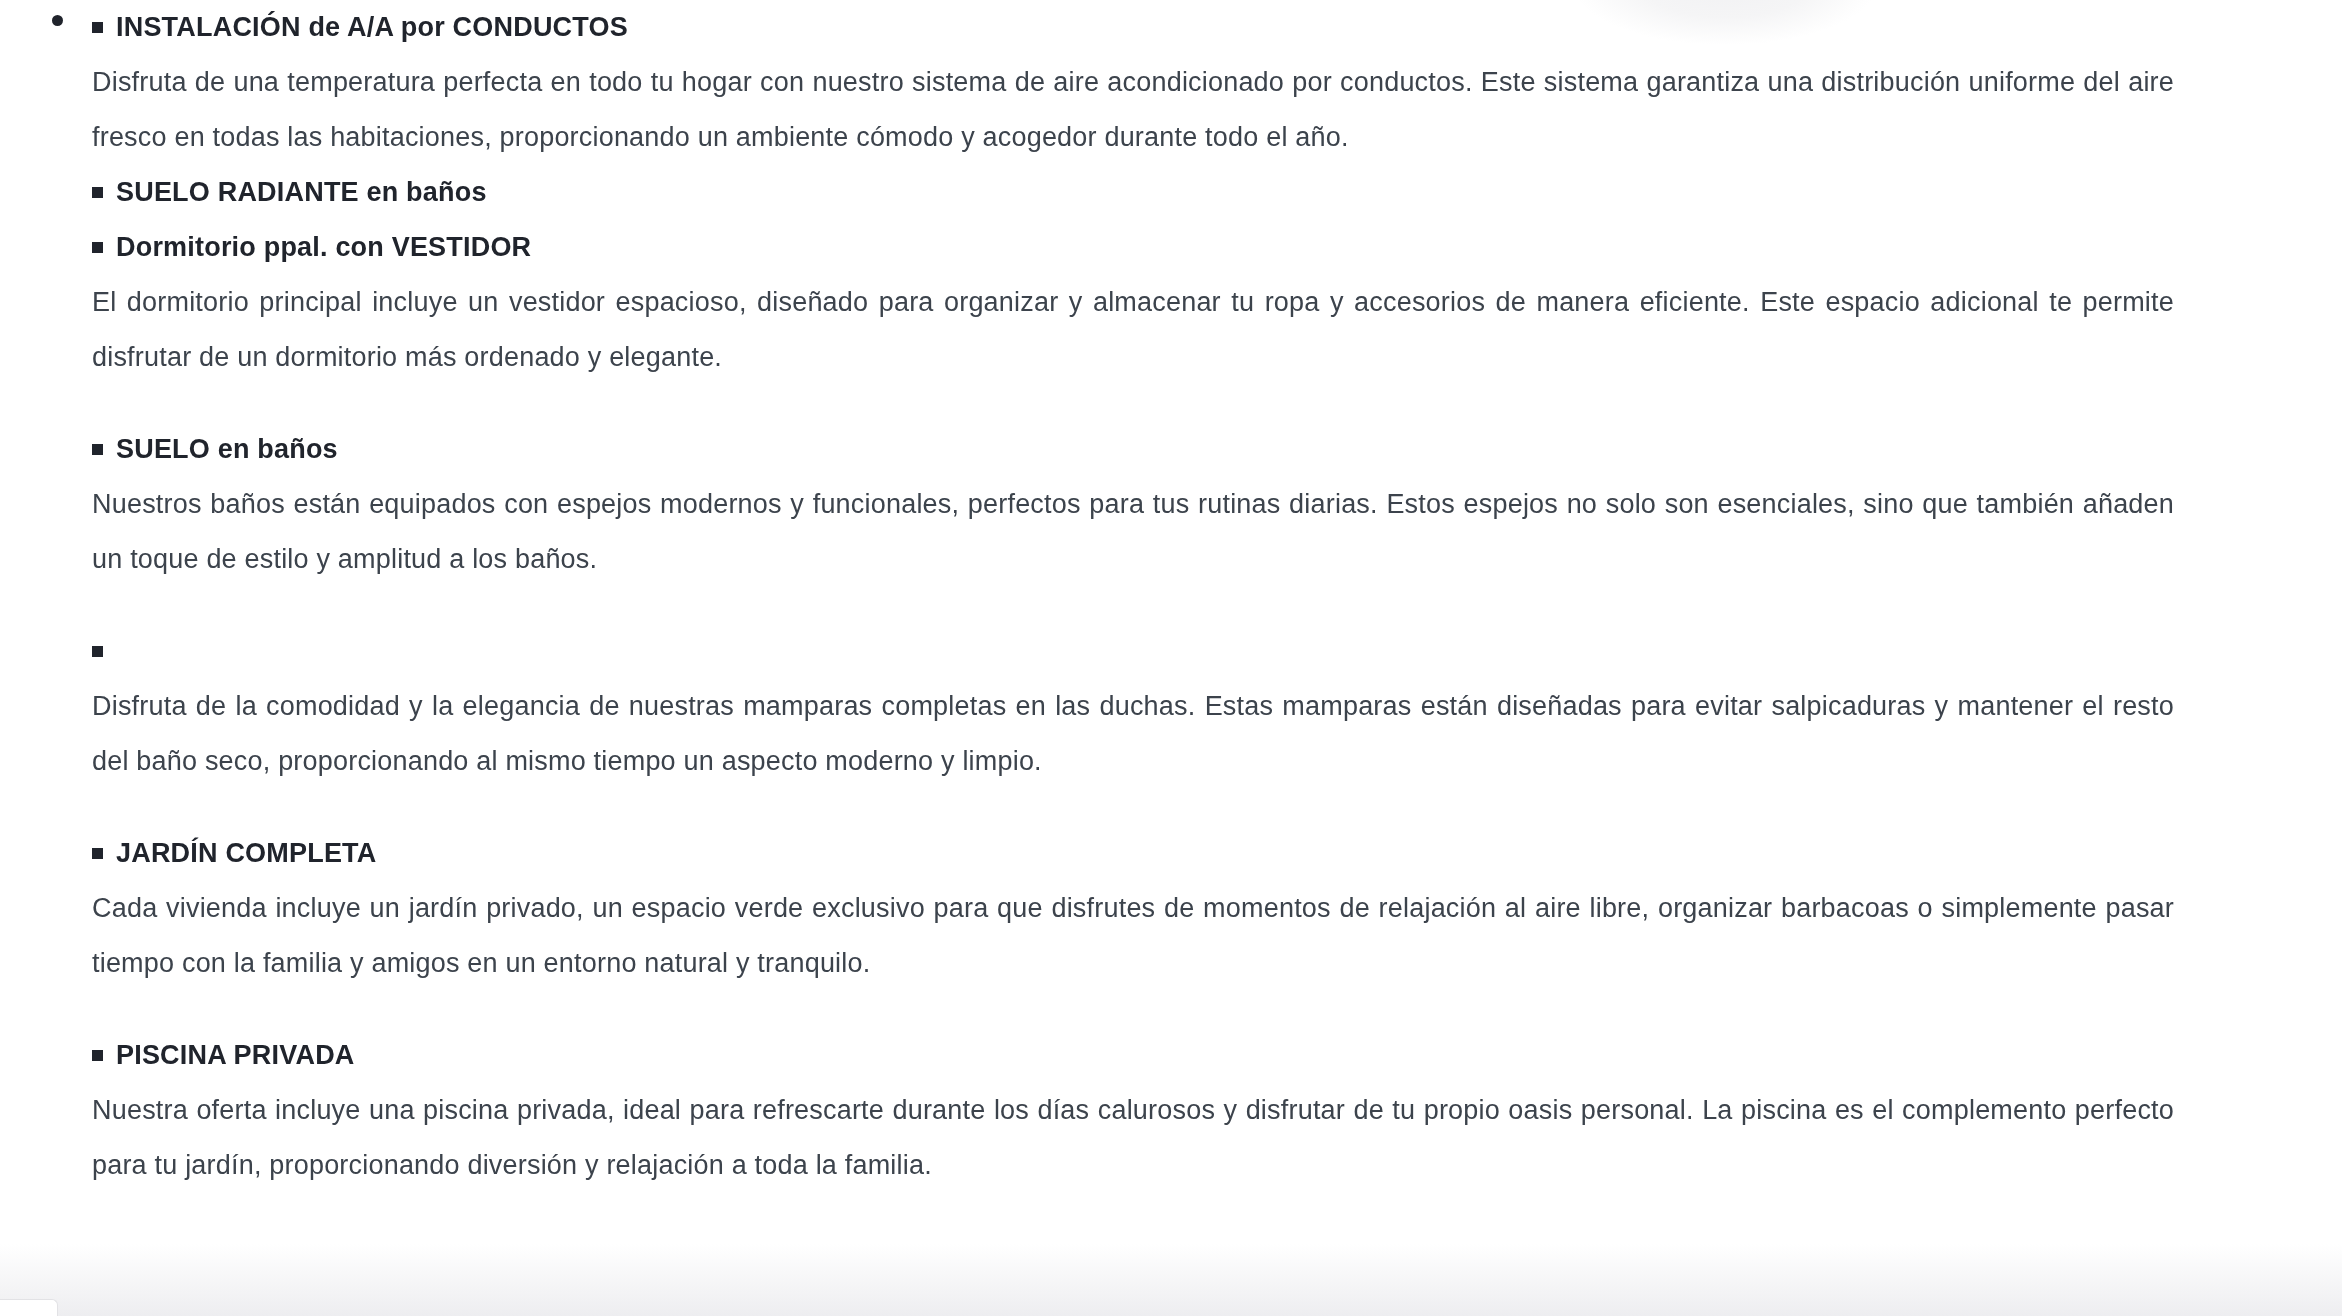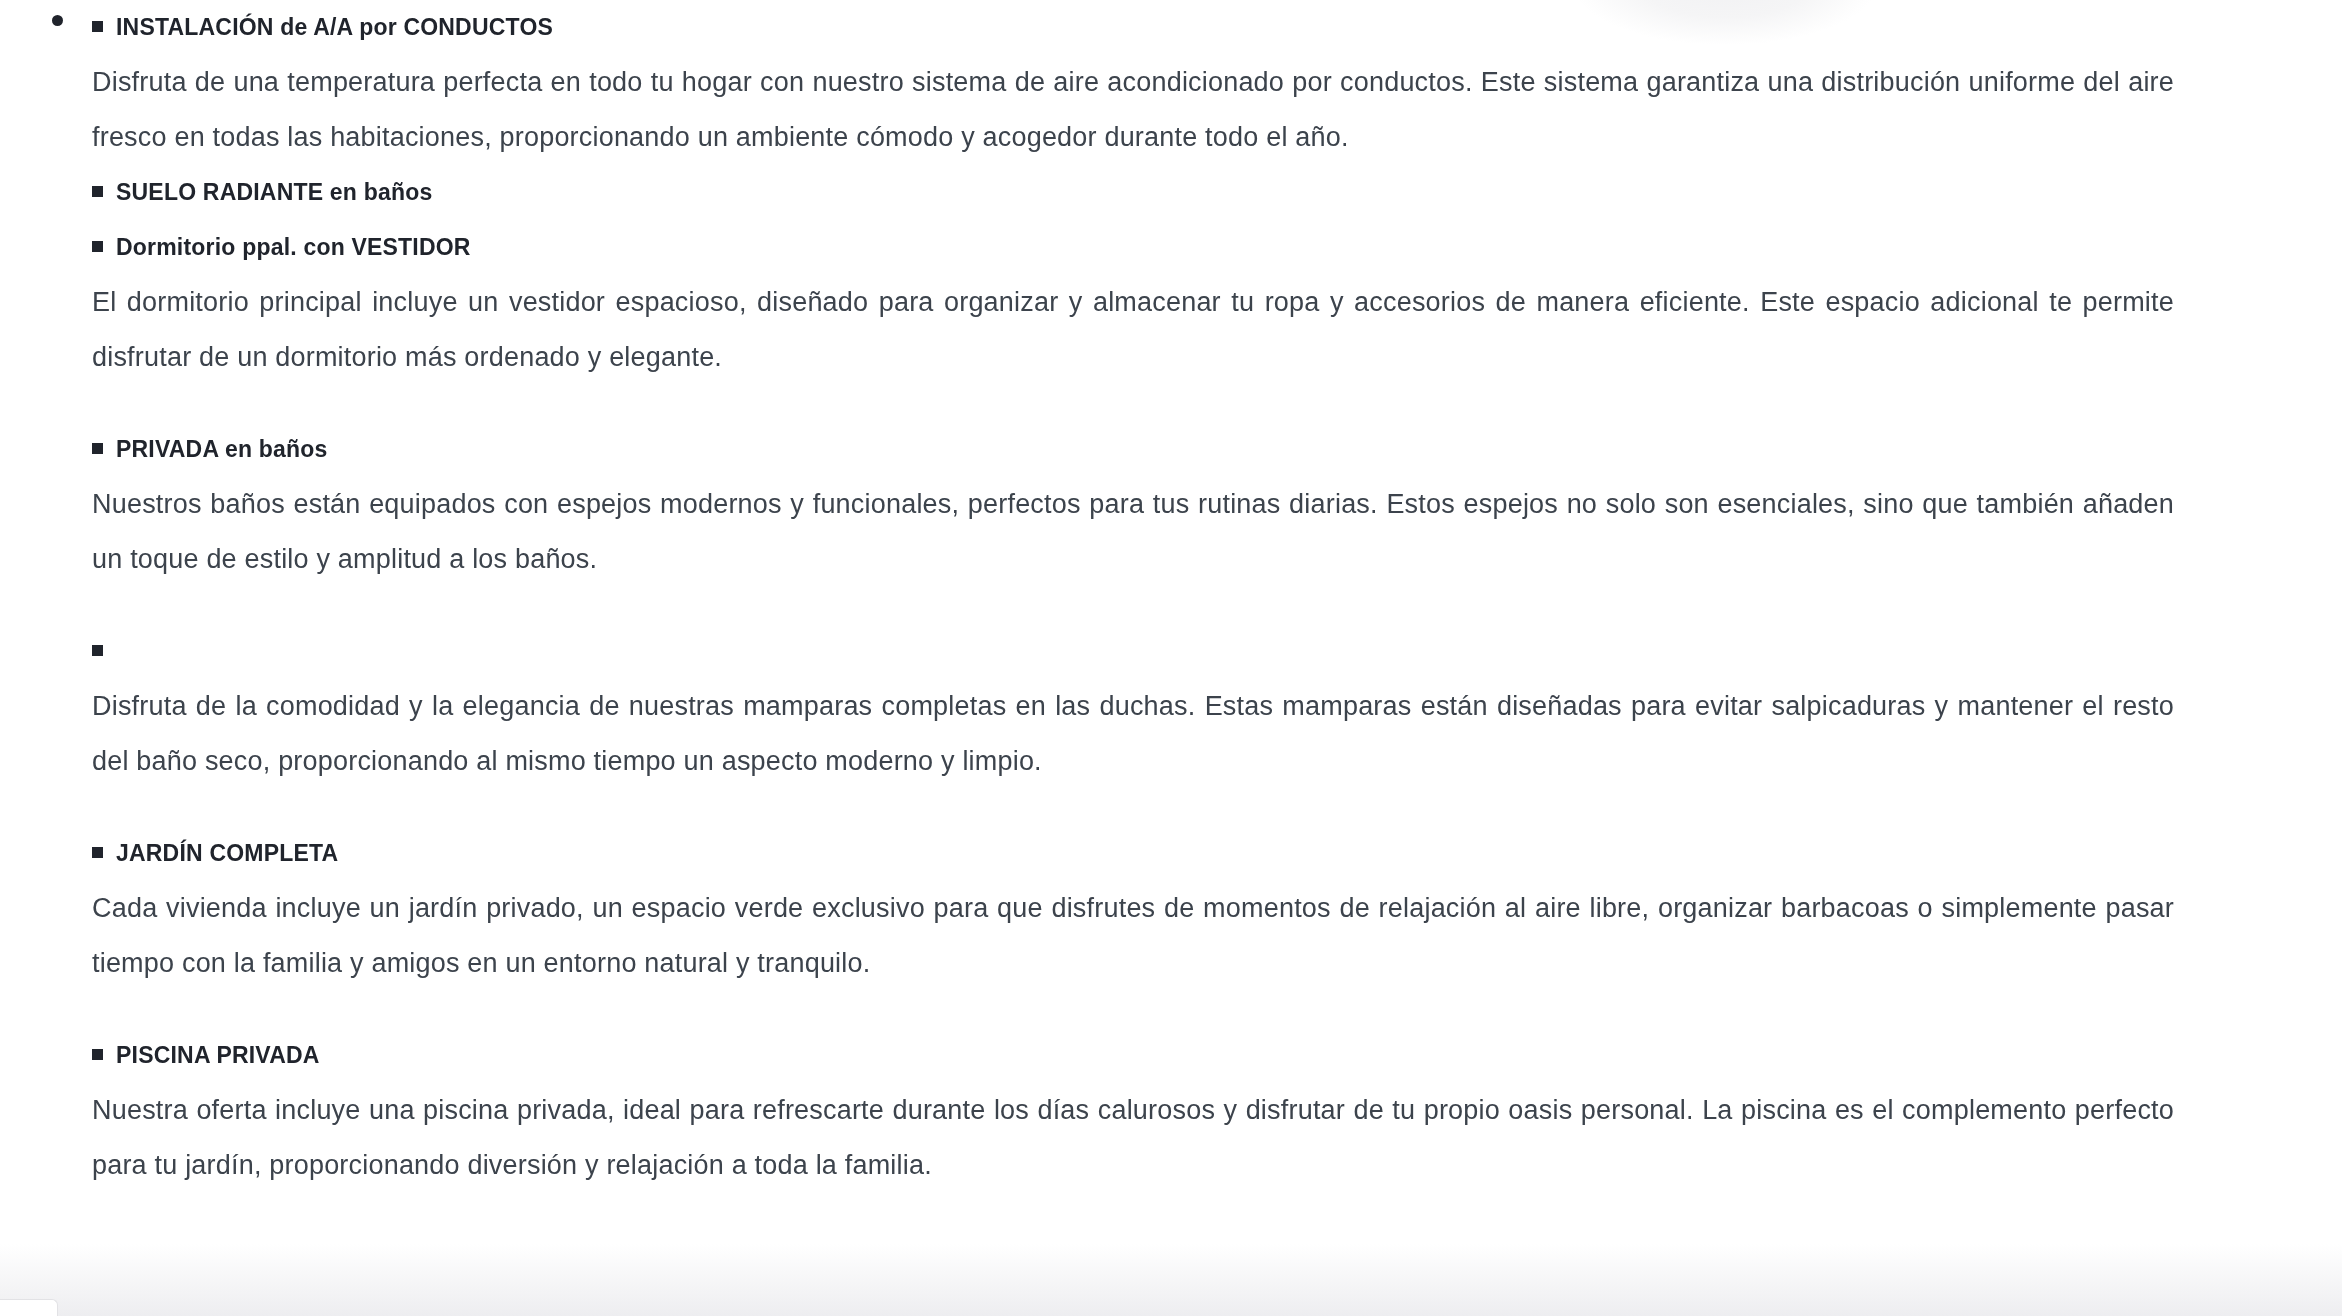--- a/index.html
+++ b/index.html
@@ -38,21 +38,21 @@
     width: 11px;
     height: 11px;
     border-radius: 50%;
     background: #20242c;
   }
 
   .section { margin: 0; }
 
   .feature-heading {
     margin: 0;
-    font-size: 23px;
+    font-size: 27px;
     line-height: 55px;
     font-weight: 700;
     color: #20242c;
     letter-spacing: 0.2px;
     white-space: nowrap;
   }
   .square-bullet {
     display: inline-block;
     width: 11px;
     height: 11px;
@@ -115,21 +115,21 @@
   <div class="section section-2">
     <p class="feature-heading"><span class="square-bullet"></span><span>SUELO RADIANTE en baños</span></p>
   </div>
 
   <div class="section section-3">
     <p class="feature-heading"><span class="square-bullet"></span><span>Dormitorio ppal. con VESTIDOR</span></p>
     <p class="feature-body">El dormitorio principal incluye un vestidor espacioso, diseñado para organizar y almacenar tu ropa y accesorios de manera eficiente. Este espacio adicional te permite disfrutar de un dormitorio más ordenado y elegante.</p>
   </div>
 
   <div class="section section-4">
-    <p class="feature-heading"><span class="square-bullet"></span><span>PRIVADA en baños</span></p>
+    <p class="feature-heading"><span class="square-bullet"></span><span>SUELO en baños</span></p>
     <p class="feature-body">Nuestros baños están equipados con espejos modernos y funcionales, perfectos para tus rutinas diarias. Estos espejos no solo son esenciales, sino que también añaden un toque de estilo y amplitud a los baños.</p>
   </div>
 
   <div class="section section-5">
     <p class="feature-heading"><span class="square-bullet"></span></p>
     <p class="feature-body">Disfruta de la comodidad y la elegancia de nuestras mamparas completas en las duchas. Estas mamparas están diseñadas para evitar salpicaduras y mantener el resto del baño seco, proporcionando al mismo tiempo un aspecto moderno y limpio.</p>
   </div>
 
   <div class="section section-6">
     <p class="feature-heading"><span class="square-bullet"></span><span>JARDÍN COMPLETA</span></p>

